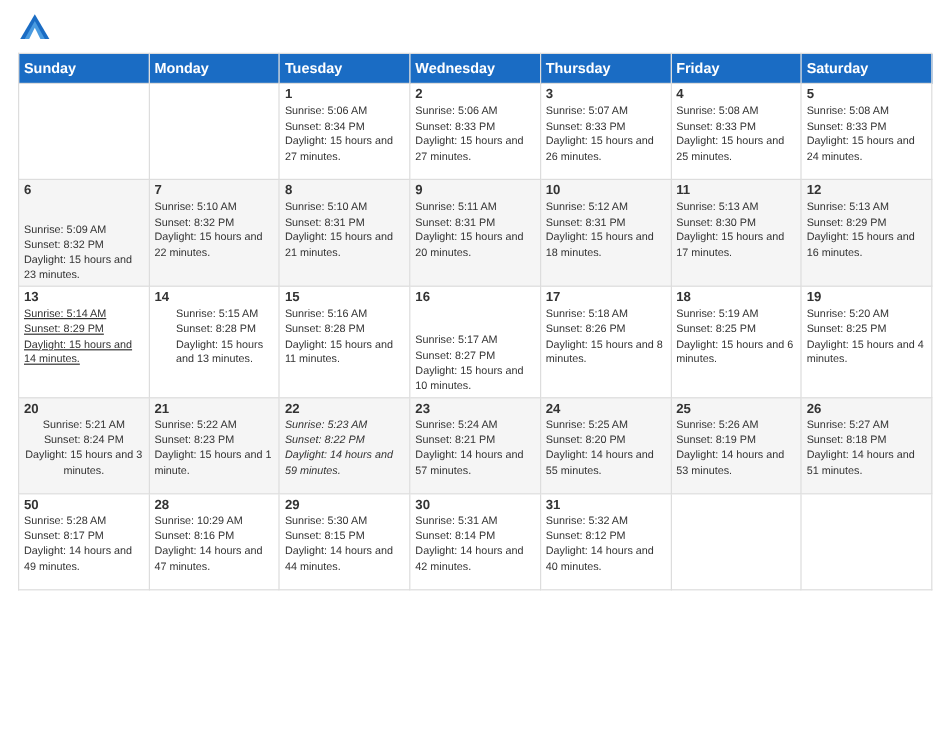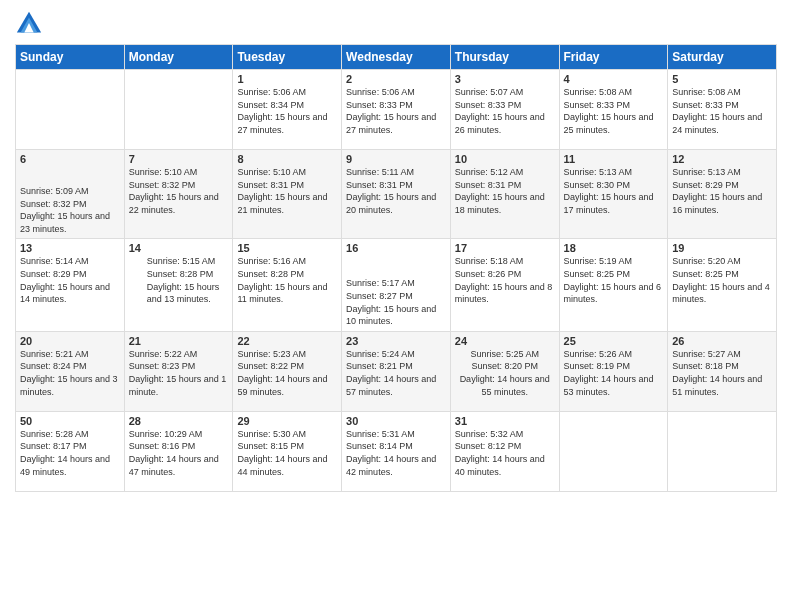--- a/index.html
+++ b/index.html
@@ -210,21 +210,21 @@
           <td>
             <span class="day-number">12</span>
             <div class="day-info" style="white-space: pre-line;">Sunrise: 5:13 AM
 Sunset: 8:29 PM
 Daylight: 15 hours and 16 minutes.</div>
           </td>
         </tr>
         <tr>
           <td>
             <span class="day-number">13</span>
-            <div class="day-info" style="white-space: pre-line;">Sunrise: 5:14 AM
+            <div class="day-info" style="white-space: pre-line; text-decoration: underline;">Sunrise: 5:14 AM
 Sunset: 8:29 PM
 Daylight: 15 hours and 14 minutes.</div>
           </td>
           <td>
             <span class="day-number">14</span>
             <div class="day-info" style="white-space: pre-line; margin-left: 18px;">Sunrise: 5:15 AM
 Sunset: 8:28 PM
 Daylight: 15 hours and 13 minutes.</div>
           </td>
           <td>
@@ -254,45 +254,45 @@
           <td>
             <span class="day-number">19</span>
             <div class="day-info" style="white-space: pre-line;">Sunrise: 5:20 AM
 Sunset: 8:25 PM
 Daylight: 15 hours and 4 minutes.</div>
           </td>
         </tr>
         <tr>
           <td>
             <span class="day-number">20</span>
-            <div class="day-info" style="white-space: pre-line;">Sunrise: 5:21 AM
+            <div class="day-info" style="white-space: pre-line; text-align: center;">Sunrise: 5:21 AM
 Sunset: 8:24 PM
 Daylight: 15 hours and 3 minutes.</div>
           </td>
           <td>
             <span class="day-number">21</span>
             <div class="day-info" style="white-space: pre-line;">Sunrise: 5:22 AM
 Sunset: 8:23 PM
 Daylight: 15 hours and 1 minute.</div>
           </td>
           <td>
             <span class="day-number">22</span>
-            <div class="day-info" style="white-space: pre-line;">Sunrise: 5:23 AM
+            <div class="day-info" style="white-space: pre-line; font-style: italic;">Sunrise: 5:23 AM
 Sunset: 8:22 PM
 Daylight: 14 hours and 59 minutes.</div>
           </td>
           <td>
             <span class="day-number">23</span>
             <div class="day-info" style="white-space: pre-line;">Sunrise: 5:24 AM
 Sunset: 8:21 PM
 Daylight: 14 hours and 57 minutes.</div>
           </td>
           <td>
             <span class="day-number">24</span>
-            <div class="day-info" style="white-space: pre-line; text-align: center;">Sunrise: 5:25 AM
+            <div class="day-info" style="white-space: pre-line;">Sunrise: 5:25 AM
 Sunset: 8:20 PM
 Daylight: 14 hours and 55 minutes.</div>
           </td>
           <td>
             <span class="day-number">25</span>
             <div class="day-info" style="white-space: pre-line;">Sunrise: 5:26 AM
 Sunset: 8:19 PM
 Daylight: 14 hours and 53 minutes.</div>
           </td>
           <td>

